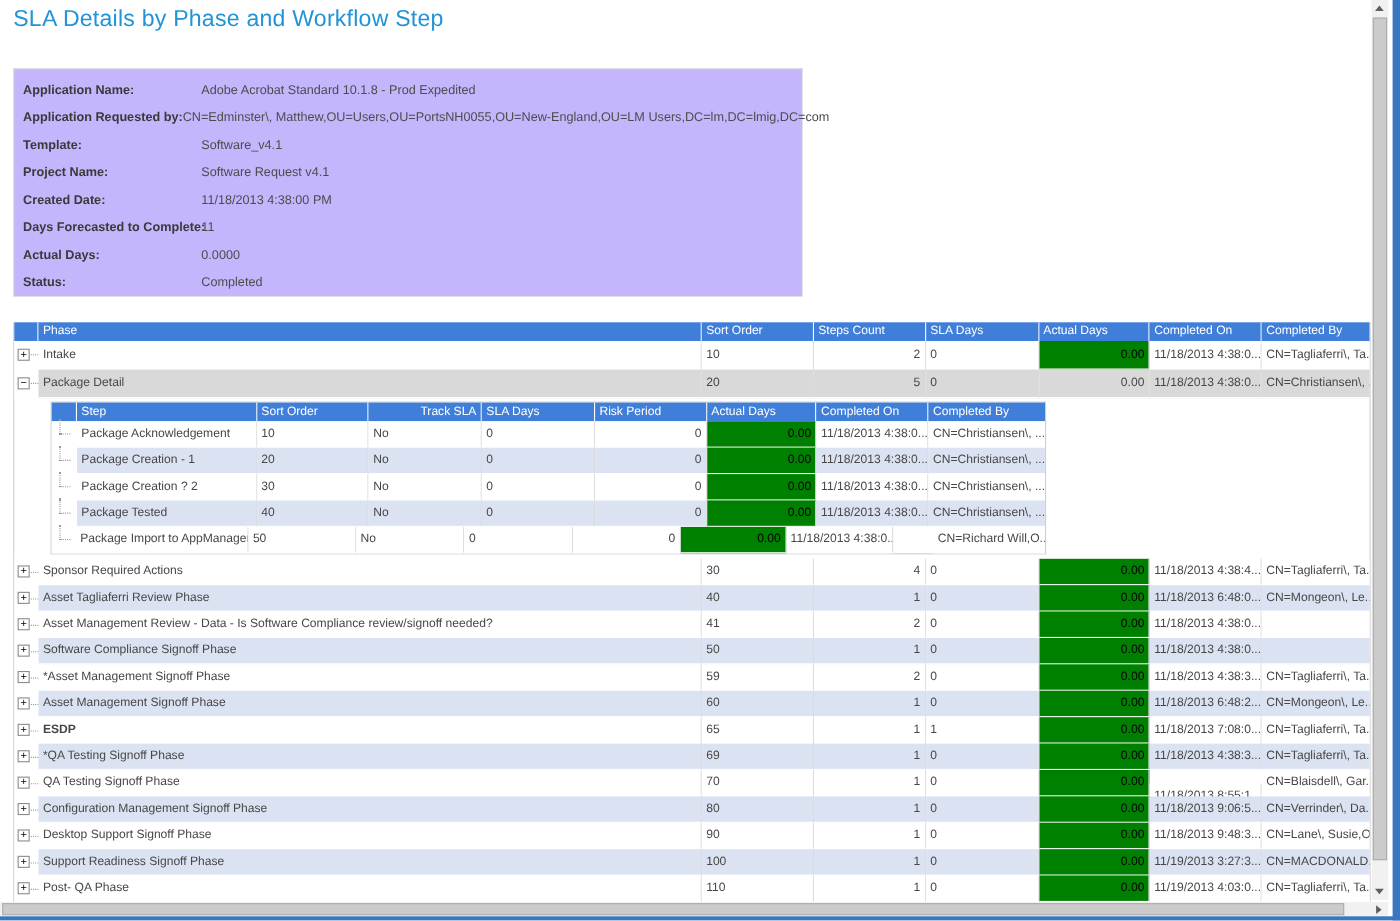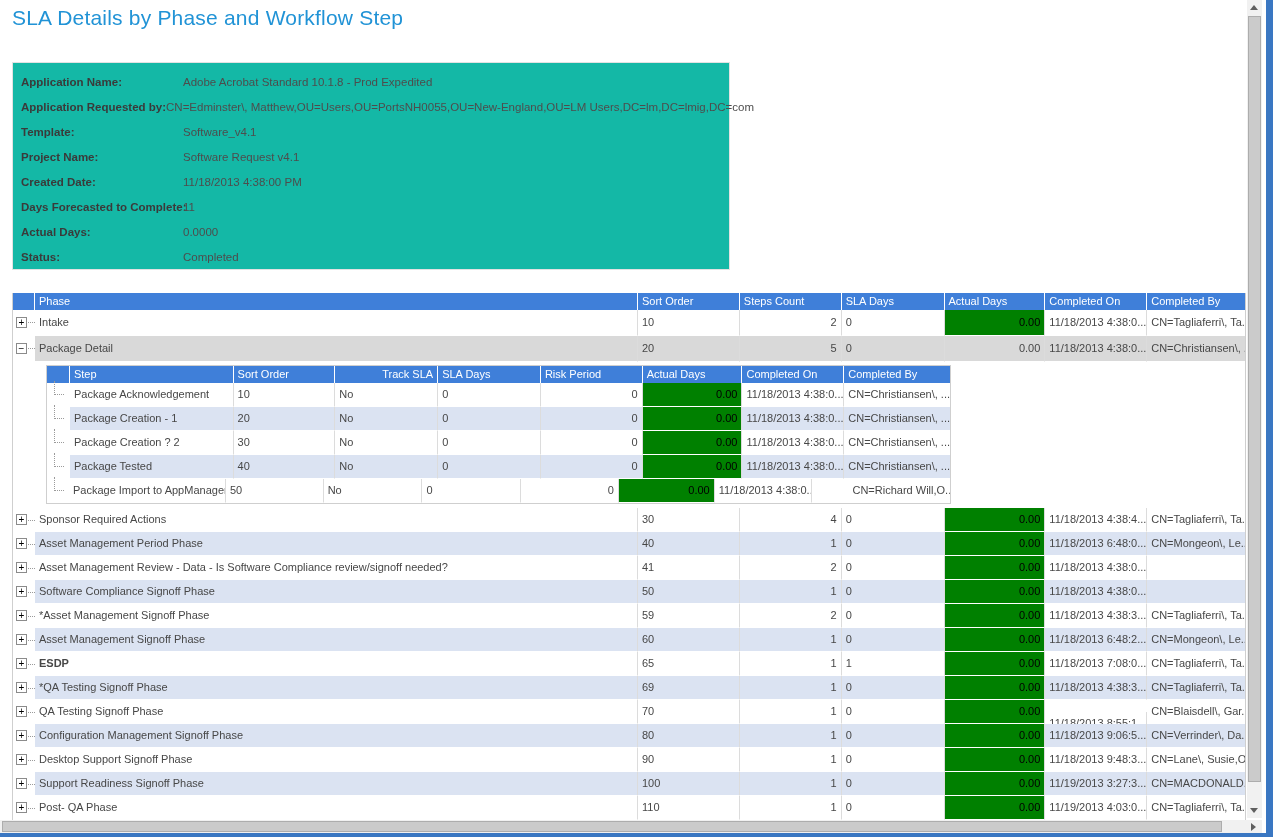--- a/index.html
+++ b/index.html
@@ -10,21 +10,21 @@
   }
   
   .title {
     position:absolute; left:12px; top:6px;
     font-size:21px; font-weight:400; color:var(--title-blue);
     letter-spacing:0.2px;
   }
   
   .info {
     position:absolute; left:12px; top:62px; width:718px; height:208px;
-    background:#14b8a6; border:1px solid #e2e2e2; padding:6px 0 0 8px;
+    background:#c4b5fd; border:1px solid #e2e2e2; padding:6px 0 0 8px;
   }
   .info-row { display:flex; height:25px; align-items:center; }
   .info-label { width:162px; font-size:11.5px; font-weight:bold; color:#3a3a3a; white-space:nowrap; }
   .info-value { font-size:11.5px; color:#4d4d4d; white-space:nowrap; }
   
   .mtable {
     position:absolute; left:12px; top:293px; width:1234px;
     border-left:1px solid #cfcfcf; border-right:1px solid #cfcfcf; border-bottom:1px solid #cfcfcf;
     background:#fff;
   }
@@ -227,21 +227,21 @@
         <div class="c" style="width: 604px;">Sponsor Required Actions</div>
         <div class="c" style="width: 102px;">30</div>
         <div class="c ar" style="width: 102px;">4</div>
         <div class="c" style="width: 103px;">0</div>
         <div class="c ar green" style="width: 101px;">0.00</div>
         <div class="c" style="width: 102px;">11/18/2013 4:38:4...</div>
         <div class="c" style="width: 98px;">CN=Tagliaferri\, Ta..</div>
       </div>
       <div class="trow shade-blue">
         <div class="c exp" style="width: 22px;"><span class="ebox">+</span><span class="dots"></span></div>
-        <div class="c" style="width: 604px;">Asset Management Period Phase</div>
+        <div class="c" style="width: 604px;">Asset Tagliaferri Review Phase</div>
         <div class="c" style="width: 102px;">40</div>
         <div class="c ar" style="width: 102px;">1</div>
         <div class="c" style="width: 103px;">0</div>
         <div class="c ar green" style="width: 101px;">0.00</div>
         <div class="c" style="width: 102px;">11/18/2013 6:48:0...</div>
         <div class="c" style="width: 98px;">CN=Mongeon\, Le...</div>
       </div>
       <div class="trow shade-white">
         <div class="c exp" style="width: 22px;"><span class="ebox">+</span><span class="dots"></span></div>
         <div class="c" style="width: 604px;">Asset Management Review - Data - Is Software Compliance review/signoff needed?</div>

